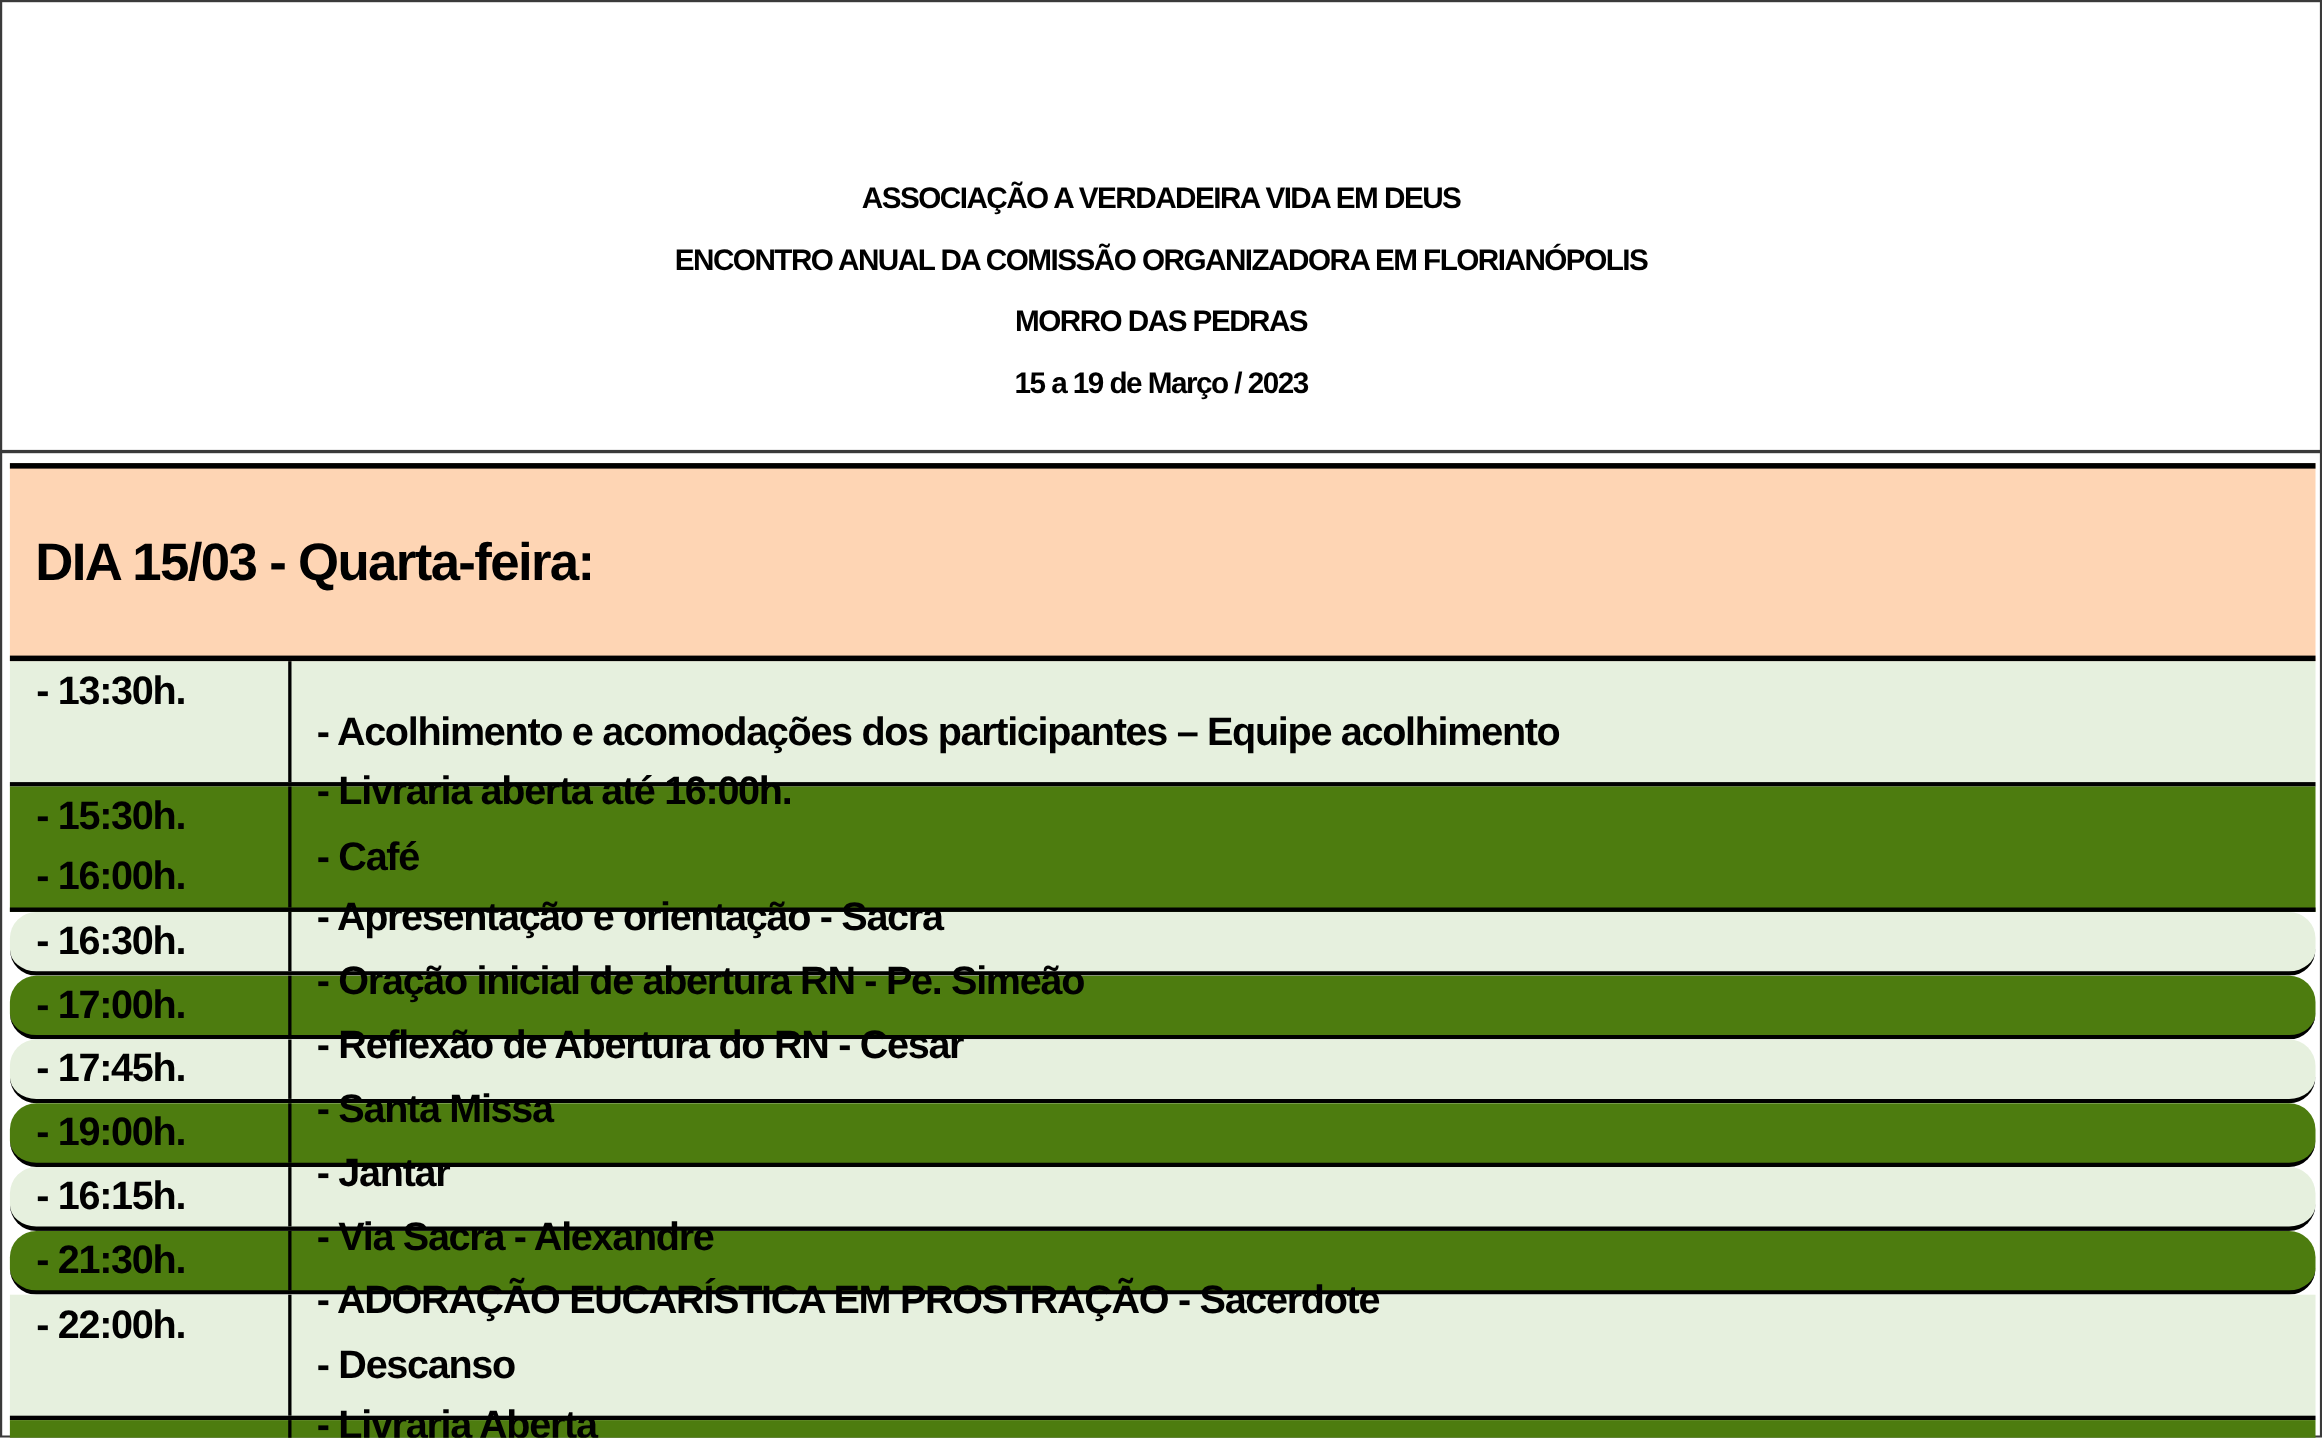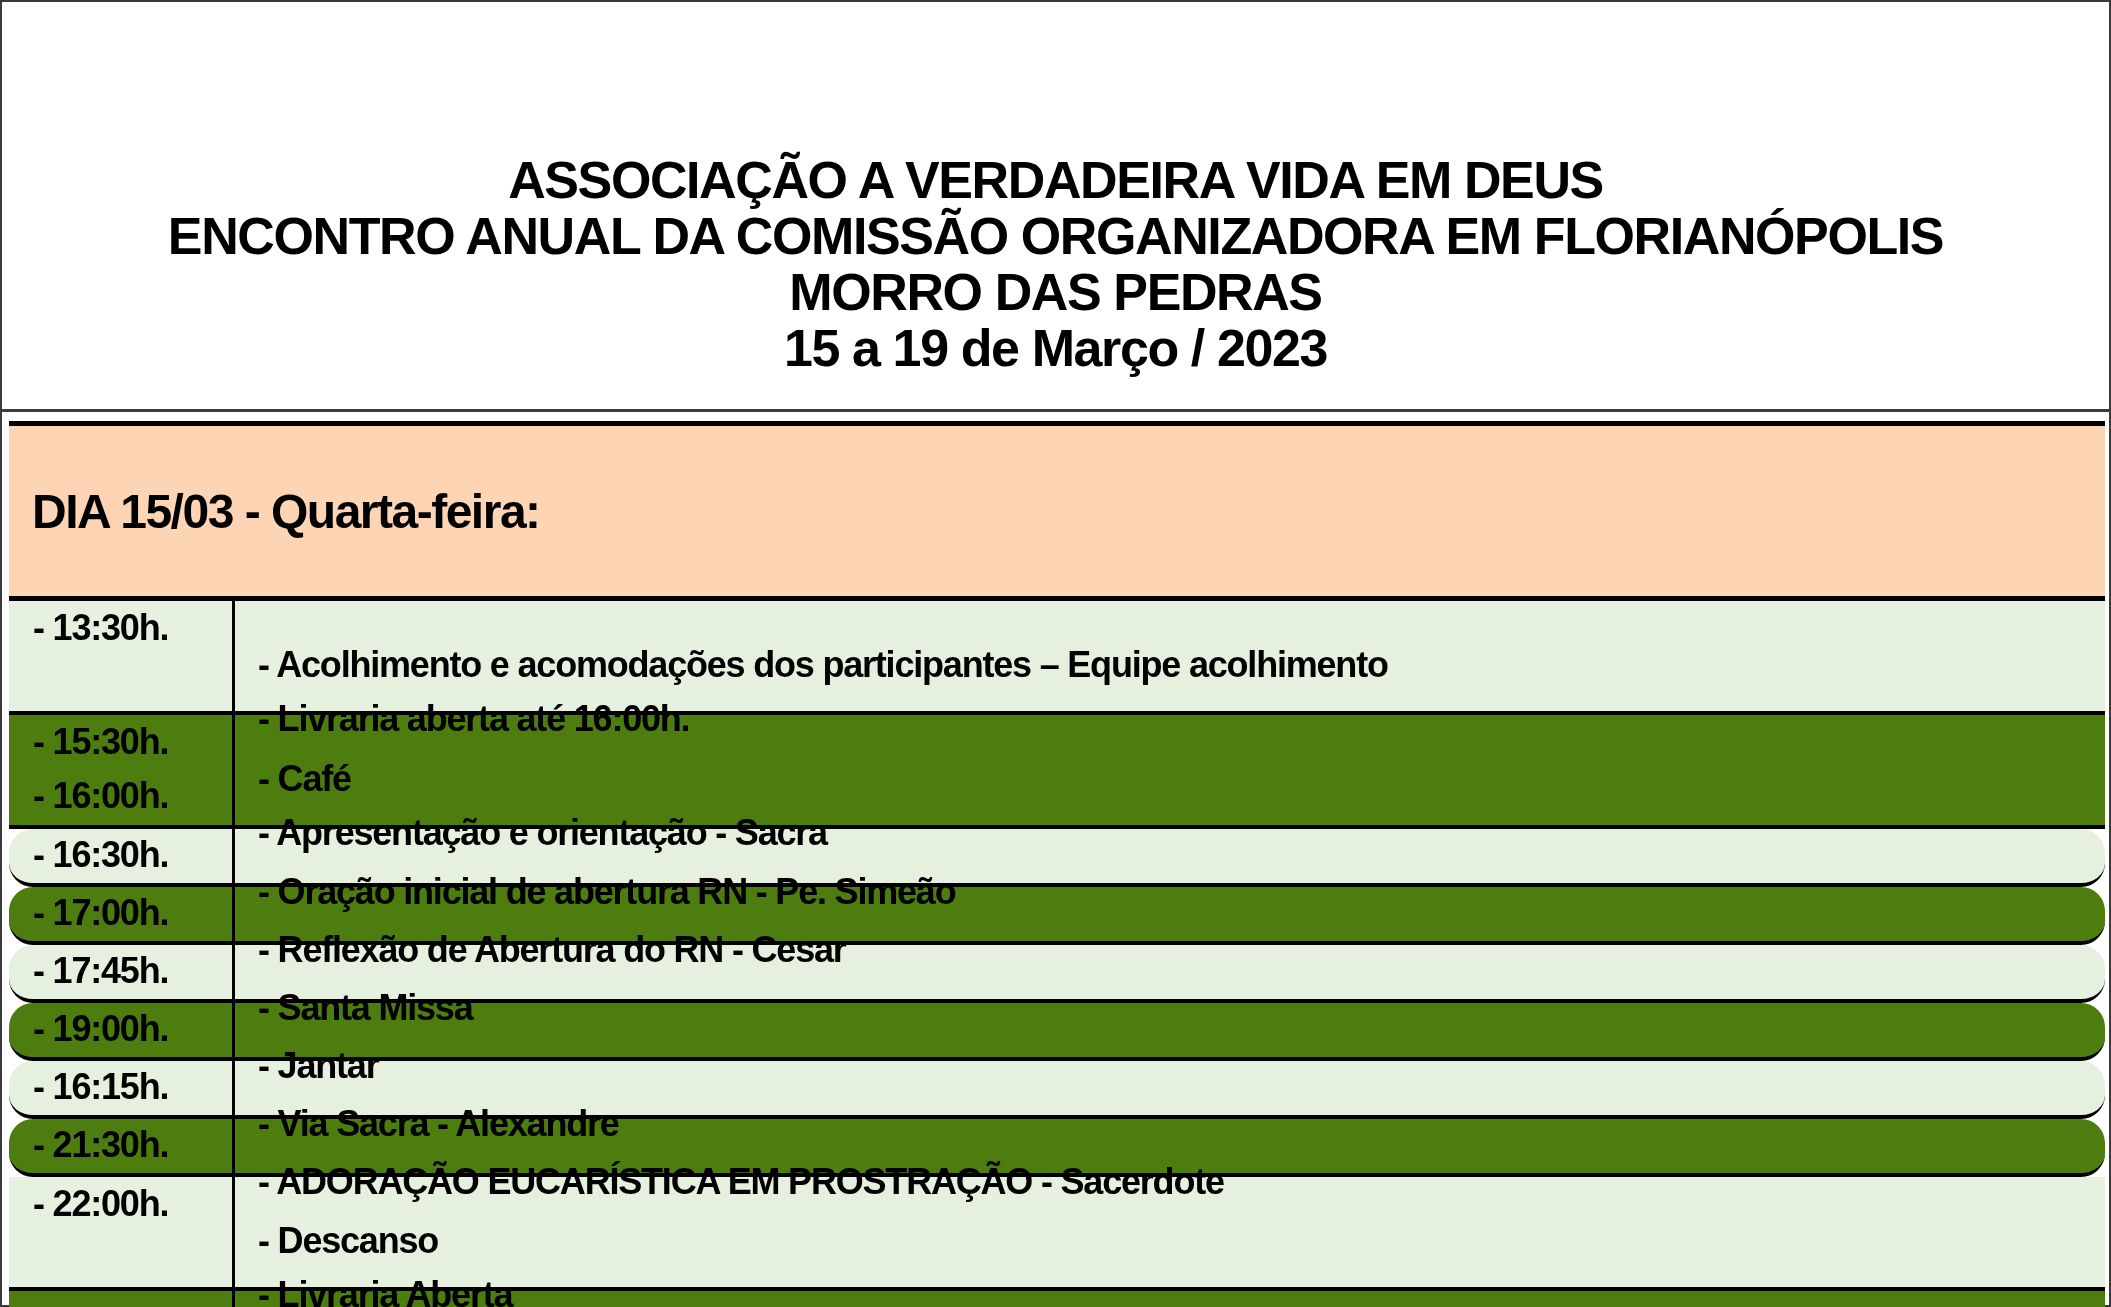--- a/index.html
+++ b/index.html
@@ -12,39 +12,39 @@
     border:2px solid #3a3a3a;
   }
   .header {
     position:absolute; left:0; top:0; width:2111px; height:412px;
     border-bottom:3px solid #3a3a3a; box-sizing:border-box;
   }
   .title-lines {
     position:absolute; left:0; right:0; top:152px; text-align:center;
   }
   .title-line {
-    font-weight:bold; font-size:52px; line-height:56px; letter-spacing:-1.4px;
+    font-weight:bold; font-size:27px; line-height:56px; letter-spacing:-1.4px;
     white-space:nowrap;
   }
   .schedule {
     position:absolute; left:9px; top:421px; width:2096px;
   }
   .day-band {
     height:170px; background:#fed5b4; border-top:5px solid #000; border-bottom:5px solid #000;
     box-sizing:content-box; position:relative;
   }
   .day-title {
     position:absolute; left:23px; top:58px; font-weight:bold; font-size:48px;
     letter-spacing:-1.5px; white-space:nowrap;
   }
   .row { display:flex; border-bottom:4px solid #000; box-sizing:border-box; }
   .row.green { background:#e6f0de; }
   .row.white { background:#4d7c0f; }
   .time-col {
-    width:226px; border-right:3px solid #000; box-sizing:border-box; padding-left:24px;
+    width:256px; border-right:3px solid #000; box-sizing:border-box; padding-left:24px;
   }
   .act-col { flex:1; padding-left:23px;margin-top:37px; }
   .line {
     font-weight:bold; font-size:36px; line-height:56px; letter-spacing:-1.2px; white-space:nowrap;
     height:56px;
   }
   .r-single { height:58px;border-radius:24px; }
   .r-single .line { line-height:52px; height:52px; }
   .r-double { height:114px; }
   .r-double .line { line-height:54px; height:54px; }

